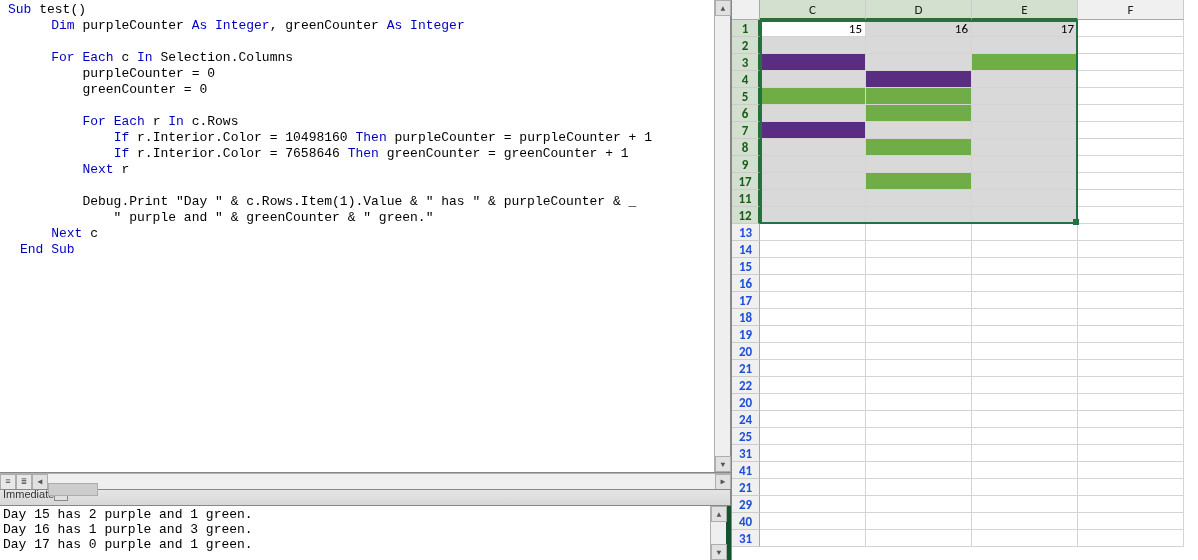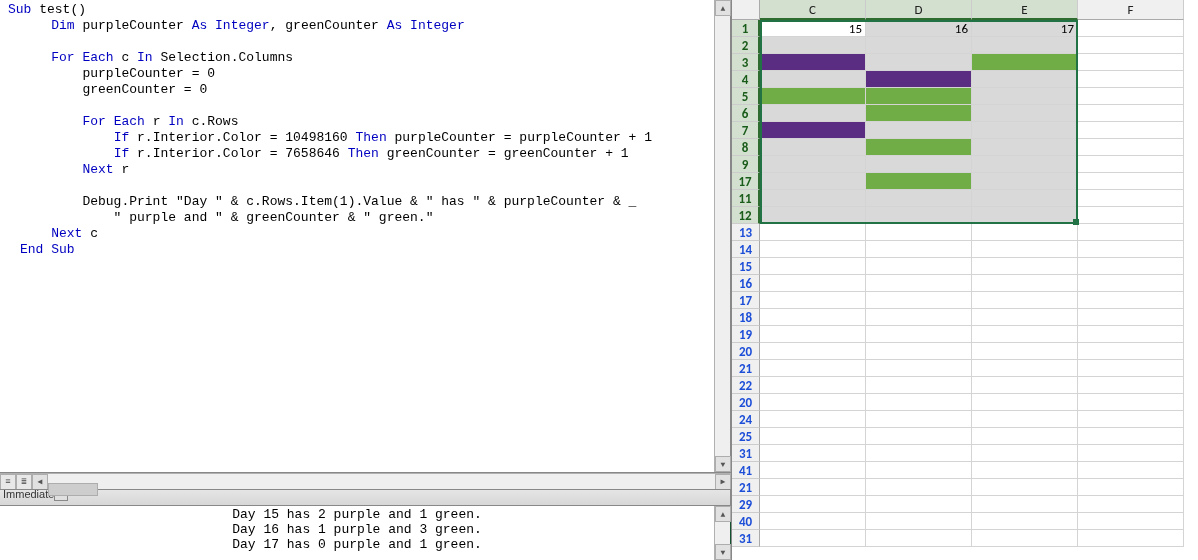--- a/index.html
+++ b/index.html
@@ -105,22 +105,21 @@
     justify-content: center;
     font-size: 10px;
     font-weight: bold;
     color: #333;
   }
   .immediate-body {
     flex-shrink: 0;
     height: 54px;
     display: flex;
     background: #fff;
-    border-right: 1px solid #14532d;
-    text-align: center;
+    border-right: 5px solid #14532d;
   }
   .immediate-text {
     flex: 1;
     padding: 1px 3px;
     white-space: pre;
     line-height: 15px;
     font-size: 13px;
   }
   .kw { color: #0000c0; }
   .ss-panel {

